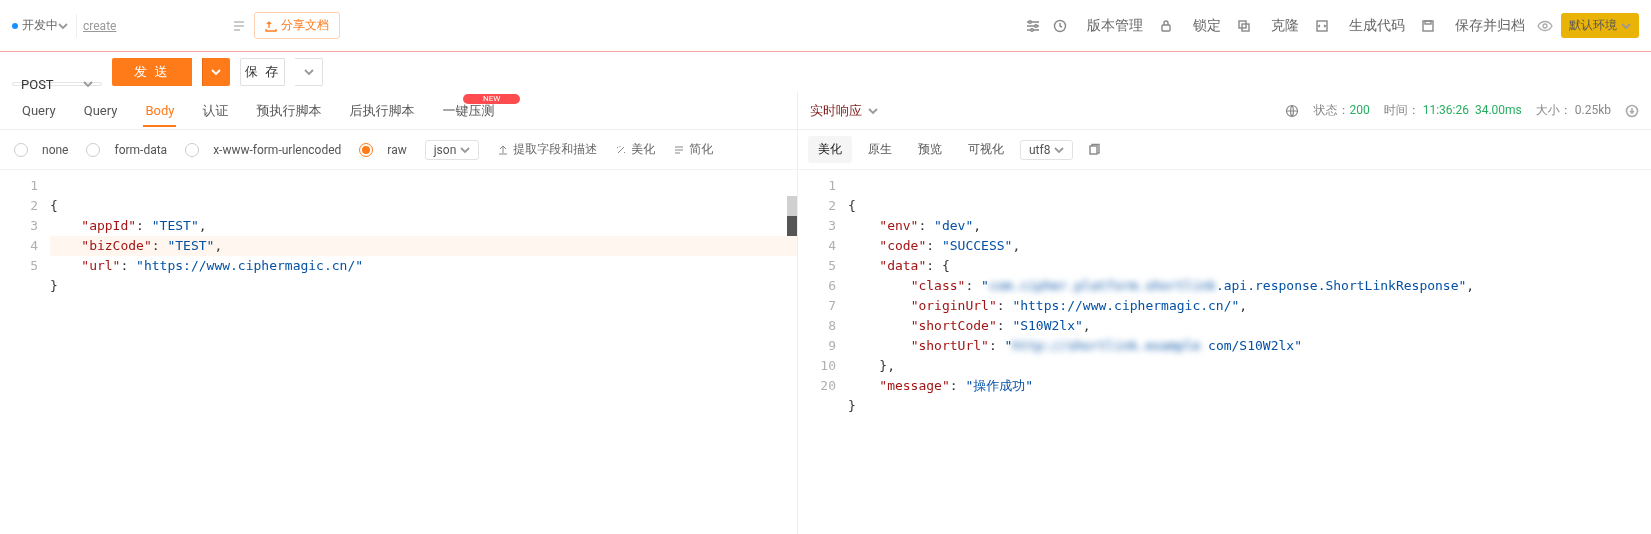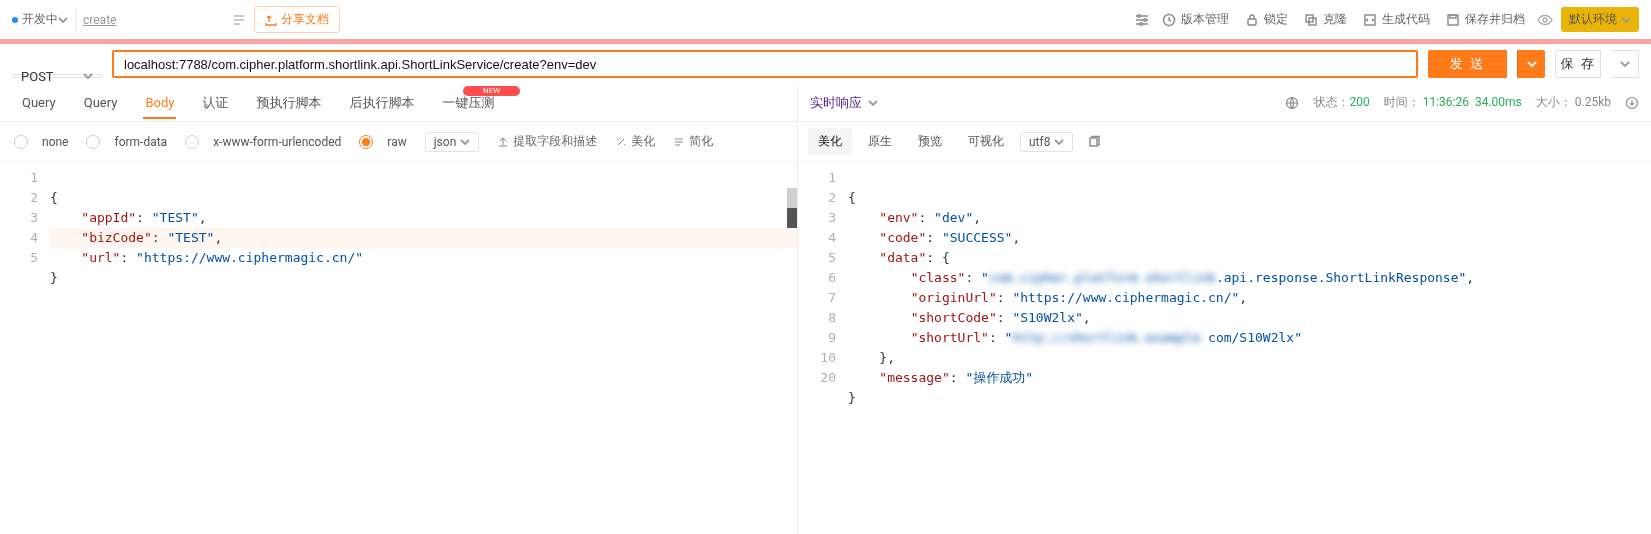--- a/index.html
+++ b/index.html
@@ -1,25 +1,25 @@
 <!DOCTYPE html>
 <html><head>
 <meta charset="utf-8">
 <style>
   *{box-sizing:border-box;margin:0;padding:0;}
   body{font-family:-apple-system,BlinkMacSystemFont,"Segoe UI",Roboto,"PingFang SC","Microsoft YaHei",sans-serif;font-size:13px;color:#333;background:#fff;width:1651px;height:534px;overflow:hidden;}
-  .topbar{display:flex;align-items:center;height:44px;padding:0 12px;gap:8px;border-bottom:5px solid #fca5a5;}
+  .topbar{display:flex;align-items:center;height:52px;padding:0 12px;gap:8px;border-bottom:1px solid #fca5a5;}
   .status-dot{width:6px;height:6px;border-radius:50%;background:#1890ff;display:inline-block;margin-right:4px;}
   .badge{display:inline-flex;align-items:center;color:#666;font-size:12px;white-space:nowrap;}
   .tab-name{width:170px;display:flex;align-items:center;color:#999;font-size:12px;padding-left:6px;border-left:1px solid #eee;height:24px;text-decoration:underline;}
   .tab-name .txt{flex:1;}
   .bars-icon{width:14px;height:14px;fill:#bbb;}
   .share-btn{border:1px solid #ffd0b3;background:#fff;color:#ff7a19;border-radius:3px;padding:4px 10px;font-size:12px;display:inline-flex;align-items:center;gap:4px;cursor:pointer;}
   .flex-spacer{flex:1;}
-  .top-act{display:inline-flex;align-items:center;gap:5px;color:#666;font-size:12px;cursor:pointer;padding:2px 4px;}
+  .top-act{display:inline-flex;align-items:center;gap:20px;color:#666;font-size:14px;cursor:pointer;padding:2px 4px;}
   .top-act .ico{width:14px;height:14px;fill:none;stroke:#888;stroke-width:1.4;}
   .env-sel{border:none;background:#eab308;padding:4px 8px;border-radius:3px;color:#555;font-size:12px;display:inline-flex;align-items:center;gap:4px;cursor:pointer;}
   .chev{width:10px;height:10px;stroke:#999;fill:none;stroke-width:1.8;}
   .reqbar{display:flex;align-items:stretch;height:40px;padding:6px 12px;gap:10px;}
   .method-sel{width:90px;border:1px solid #e5e5e5;border-radius:6px;display:flex;align-items:center;justify-content:space-between;padding:0 8px;color:#333;font-size:13px;cursor:pointer;margin-top:24px;}
   .url-input{flex:1;border:2px solid #ff7a19;border-radius:2px;padding:0 10px;font-size:13px;color:#111;outline:none;}
   .send-btn{background:#ff7a19;color:#fff;border:none;padding:0 22px;font-size:13px;cursor:pointer;letter-spacing:2px;border-radius:2px 0 0 2px;}
   .send-drop{background:#ff7a19;border:none;border-left:1px solid #e86b10;width:28px;display:flex;align-items:center;justify-content:center;cursor:pointer;border-radius:0 2px 2px 0;}
   .save-btn{border:1px solid #e0e0e0;background:#fff;color:#333;padding:0 4px;font-size:13px;cursor:pointer;letter-spacing:2px;border-radius:2px 0 0 2px;}
   .save-drop{border:1px solid #e0e0e0;border-left:none;background:#fff;width:28px;display:flex;align-items:center;justify-content:center;cursor:pointer;border-radius:0 2px 2px 0;}
@@ -42,21 +42,21 @@
   .editor{flex:1;display:flex;font-family:Menlo,Consolas,monospace;font-size:13px;line-height:20px;position:relative;overflow:hidden;background:#fff;}
   .gutter{width:50px;text-align:right;color:#b0b0b0;padding:6px 12px 6px 0;user-select:none;}
   .code{flex:1;padding:6px 0;white-space:pre;color:#333;overflow:auto;position:relative;}
   .s-key{color:#a31515;}
   .s-str{color:#0451a5;}
   .s-pun{color:#333;}
   .hl{background:#fff6ef;display:block;}
   .hlbar{position:absolute;right:0;top:46px;width:10px;height:20px;background:#555;}
   .hlbar2{position:absolute;right:0;top:26px;width:10px;height:20px;background:#d0d0d0;}
   .resp-head{display:flex;align-items:center;height:38px;border-bottom:1px solid #eee;padding:0 12px;gap:14px;font-size:12px;color:#666;}
-  .resp-sel{border:none;background:transparent;font-size:13px;color:#4c1d95;display:inline-flex;align-items:center;gap:6px;cursor:pointer;}
+  .resp-sel{border:none;background:transparent;font-size:13px;color:#7f1d1d;display:inline-flex;align-items:center;gap:6px;cursor:pointer;}
   .stat{color:#888;}
   .stat .g{color:#27ae60;}
   .resp-tabs{display:flex;align-items:center;height:40px;padding:0 10px;gap:6px;border-bottom:1px solid #f3f3f3;}
   .resp-tab{padding:5px 10px;font-size:12px;color:#555;cursor:pointer;border-radius:3px;}
   .resp-tab.active{background:#f5f5f5;color:#222;}
   .copy-ico{width:14px;height:14px;stroke:#888;fill:none;stroke-width:1.4;cursor:pointer;}
   .globe-ico{width:14px;height:14px;stroke:#888;fill:none;stroke-width:1.2;}
   .blur{filter:blur(3px);color:#0451a5;}
   .dl-ico{width:14px;height:14px;stroke:#aaa;fill:none;stroke-width:1.6;}
 </style>
@@ -137,21 +137,20 @@
   </span>
 </div>
 
 <div class="reqbar">
   <div class="method-sel">
     <span>POST</span>
     <svg class="chev" viewBox="0 0 10 10">
         <polyline points="1 3 5 7 9 3"></polyline>
       </svg>
   </div>
-  <input class="url-input" value="localhost:7788/com.cipher.platform.shortlink.api.ShortLinkService/create?env=dev" style="">
   <button class="send-btn">发 送</button>
   <button class="send-drop">
       <svg class="chev" viewBox="0 0 10 10" style="stroke:#fff">
         <polyline points="1 3 5 7 9 3"></polyline>
       </svg>
     </button>
   <button class="save-btn">保 存</button>
   <button class="save-drop">
       <svg class="chev" viewBox="0 0 10 10">
         <polyline points="1 3 5 7 9 3"></polyline>

